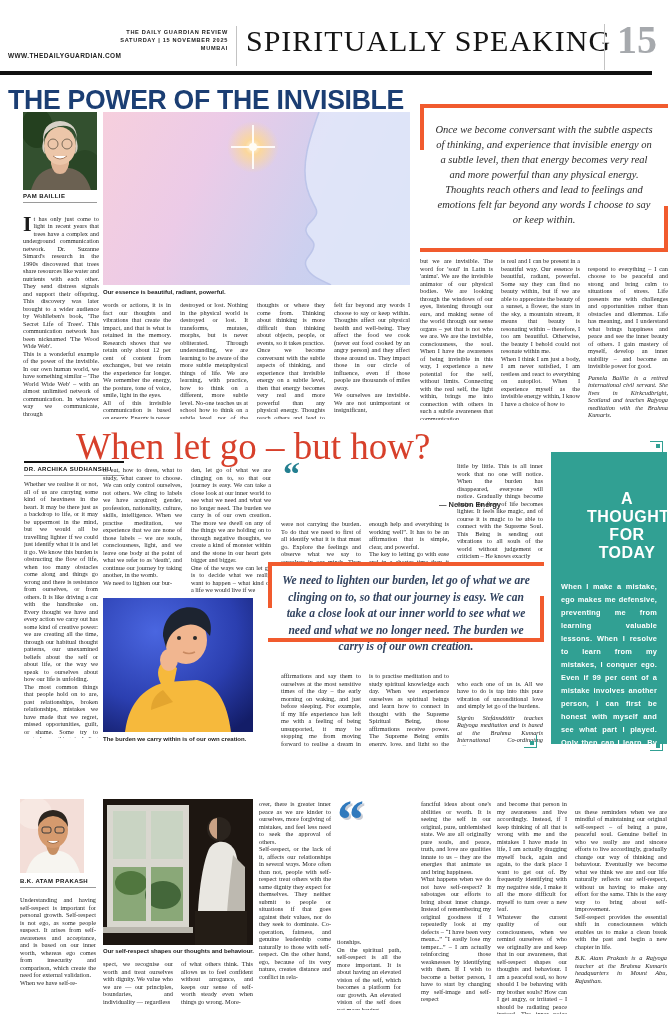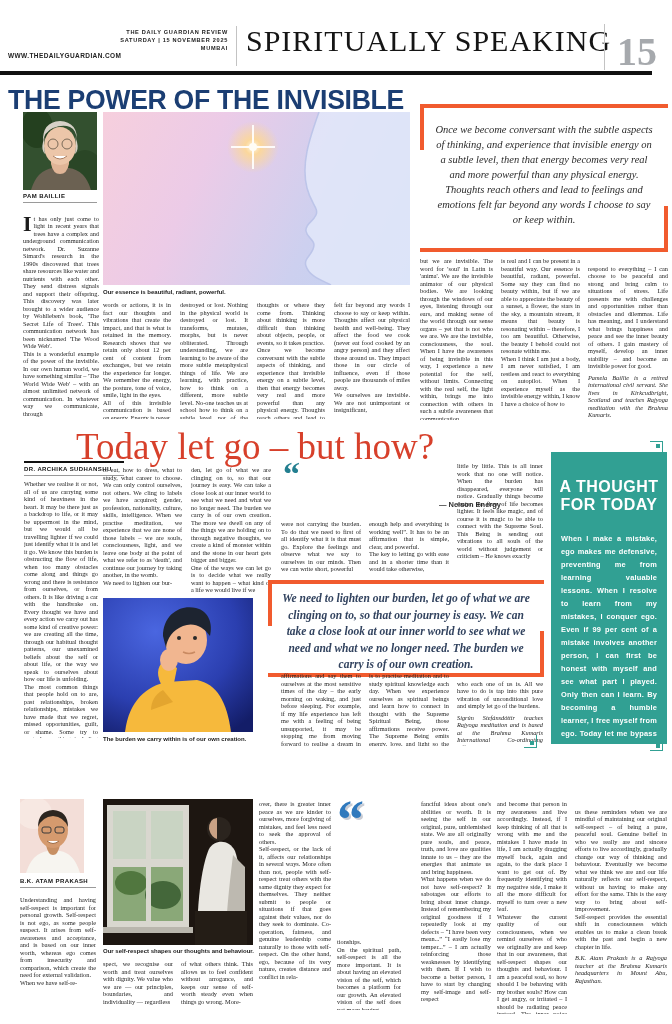--- a/index.html
+++ b/index.html
@@ -61,21 +61,21 @@
 
   <div class="abs site" style="left:8px;top:52px;">WWW.THEDAILYGUARDIAN.COM</div>
   <div class="abs dateblock" style="left:100px;top:28px;width:128px;">
     <div>THE DAILY GUARDIAN REVIEW</div>
     <div>SATURDAY | 15 NOVEMBER 2025</div>
     <div>MUMBAI</div>
   </div>
   <div class="abs vrule" style="left:236px;top:26px;height:40px;"></div>
   <div class="abs section-title" style="left:246px;top:24px;">SPIRITUALLY SPEAKING</div>
   <div class="abs vrule" style="left:604px;top:24px;height:46px;"></div>
-  <div class="abs pagenum" style="left:610px;top:32px;width:54px;">15</div>
+  <div class="abs pagenum" style="left:610px;top:20px;width:54px;">15</div>
   <div class="abs blackbar" style="left:0;top:71px;width:652px;"></div>
 
   <div class="abs h1-a1" style="left:8px;top:86px;">THE POWER OF THE INVISIBLE</div>
 
   <div class="abs" style="left:23px;top:112px;width:74px;height:78px;">
     <svg width="74" height="78" viewBox="0 0 74 78">
       <rect width="74" height="78" fill="#33502f"></rect>
       <ellipse cx="14" cy="16" rx="16" ry="20" fill="#24401f"></ellipse>
       <ellipse cx="62" cy="60" rx="18" ry="22" fill="#2a4626"></ellipse>
       <path d="M8,78 Q14,58 30,56 L46,56 Q62,58 68,78 Z" fill="#6b6152"></path>
@@ -126,41 +126,41 @@
   <div class="abs col" style="left:334px;top:301px;width:76px;height:118px;">felt far beyond any words I choose to say or keep within. Thoughts affect our physical health and well-being. They affect the food we cook (never eat food cooked by an angry person) and they affect those around us. They impact those in our circle of influence, even if those people are thousands of miles away.
 We ourselves are invisible. We are not unimportant or insignificant,</div>
   <div class="abs col" style="left:420px;top:257px;width:73px;height:163px;">but we are invisible. The word for 'soul' in Latin is 'anima'. We are the invisible animator of our physical bodies. We are looking through the windows of our eyes, listening through our ears, and making sense of the world through our sense organs – yet that is not who we are. We are the invisible, consciousness, the soul. When I have the awareness of being invisible in this way, I experience a new potential for the self, without limits. Connecting with the real self, the light within, brings me into connection with others in such a subtle awareness that communication</div>
   <div class="abs col" style="left:501px;top:257px;width:79px;height:163px;">is real and I can be present in a beautiful way. Our essence is beautiful, radiant, powerful. Some say they can find no beauty within, but if we are able to appreciate the beauty of a sunset, a flower, the stars in the sky, a mountain stream, it means that beauty is resonating within – therefore, I too am beautiful. Otherwise, the beauty I behold could not resonate within me.
 When I think I am just a body, I am never satisfied, I am restless and react to everything on autopilot. When I experience myself as the invisible energy within, I know I have a choice of how to</div>
   <div class="abs col" style="left:588px;top:257px;width:80px;height:163px;">
     <span>respond to everything – I can choose to be peaceful and strong and bring calm to situations of stress. Life presents me with challenges and opportunities rather than obstacles and dilemmas. Life has meaning, and I understand what brings happiness and peace and see the inner beauty of others. I gain mastery of myself, develop an inner stability – and become an invisible power for good.</span>
     <div class="bio">Pamela Baillie is a retired international civil servant. She lives in Kirkcudbright, Scotland and teaches Rajyoga meditation with the Brahma Kumaris.</div>
   </div>
 
-  <div class="abs h1-a2" style="left:76px;top:428px;">Today let go – but how?</div>
+  <div class="abs h1-a2" style="left:76px;top:428px;">When let go – but how?</div>
   <div class="abs byline topline" style="left:24px;top:461px;width:100px;">DR. ARCHIKA SUDHANSHU</div>
 
   <div class="abs col" style="left:24px;top:480px;width:74px;height:258px;">Whether we realise it or not, all of us are carrying some kind of heaviness in the heart. It may be there just as a backdrop to life, or it may be uppermost in the mind, but we would all be travelling lighter if we could just identify what it is and let it go. We know this burden is obstructing the flow of life, when too many obstacles come along and things go wrong and there is resistance from ourselves, or from others. It is like driving a car with the handbrake on. Every thought we have and every action we carry out has some kind of creative power: we are creating all the time, through our habitual thought patterns, our unexamined beliefs about the self or about life, or the way we speak to ourselves about how our life is unfolding.
 The most common things that people hold on to are, past relationships, broken relationships, mistakes we have made that we regret, missed opportunities, guilt, or shame. Some try to control everything, including their colleagues or their children, telling them what to wear, what</div>
   <div class="abs col" style="left:103px;top:466px;width:79px;height:129px;">to eat, how to dress, what to study, what career to choose. We can only control ourselves, not others. We cling to labels we have acquired; gender, profession, nationality, culture, skills, intelligence. When we practise meditation, we experience that we are none of those labels – we are souls, consciousness, light, and we leave one body at the point of what we refer to as 'death', and continue our journey by taking another, in the womb.
 We need to lighten our bur-</div>
   <div class="abs col" style="left:191px;top:466px;width:80px;height:129px;">den, let go of what we are clinging on to, so that our journey is easy. We can take a close look at our inner world to see what we need and what we no longer need. The burden we carry is of our own creation. The more we dwell on any of the things we are holding on to through negative thoughts, we create a kind of monster within and the stone in our heart gets bigger and bigger.
 One of the ways we can let go is to decide what we really want to happen – what kind of a life we would live if we</div>
 
   <div class="abs" style="left:283px;top:458px;width:220px;height:58px;">
     <span class="abs mq-mark" style="left:0;top:6px;">“</span>
     <div class="abs mq-attr" style="left:34px;top:42px;width:184px;">— Nelson Energy</div>
   </div>
 
   <div class="abs col" style="left:281px;top:520px;width:80px;height:62px;">were not carrying the burden. To do that we need to first of all identify what it is that must go. Explore the feelings and observe what we say to ourselves in our minds. Then we can write short, powerful</div>
   <div class="abs col" style="left:369px;top:520px;width:80px;height:62px;">enough help and everything is working well”. It has to be an affirmation that is simple, clear, and powerful.
 The key to letting go with ease and in a shorter time than it would take otherwise,</div>
   <div class="abs col" style="left:457px;top:462px;width:86px;height:120px;">little by little. This is all inner work that no one will notice. When the burden has disappeared, everyone will notice. Gradually things become easier, the flow of life becomes lighter. It feels like magic, and of course it is magic to be able to connect with the Supreme Soul. This Being is sending out vibrations to all souls of the world without judgement or criticism – He knows exactly</div>
 
-  <div class="abs bracket" style="left:268px;top:580px;width:276px;height:97px;">
+  <div class="abs bracket" style="left:268px;top:562px;width:276px;height:80px;">
     <div class="q2text" style="padding:10px 12px 0;">We need to lighten our burden, let go of what we are clinging on to, so that our journey is easy. We can take a close look at our inner world to see what we need and what we no longer need. The burden we carry is of our own creation.</div>
   </div>
 
   <div class="abs col" style="left:281px;top:672px;width:80px;height:74px;">affirmations and say them to ourselves at the most sensitive times of the day – the early morning on waking, and just before sleeping. For example, if my life experience has left me with a feeling of being unsupported, it may be stopping me from moving forward to realise a dream in life. So, I could say: “I always get</div>
   <div class="abs col" style="left:369px;top:672px;width:80px;height:74px;">is to practise meditation and to study spiritual knowledge each day. When we experience ourselves as spiritual beings and learn how to connect in thought with the Supreme Spiritual Being, those affirmations receive power. The Supreme Being emits energy, love, and light so the burdens are released</div>
   <div class="abs col" style="left:457px;top:672px;width:86px;height:74px;">
     <span>who each one of us is. All we have to do is tap into this pure vibration of unconditional love and simply let go of the burdens.</span>
     <div class="bio">Sigrún Stefánsdóttir teaches Rajyoga meditation and is based at the Brahma Kumaris International Co-ordinating Office, London.</div>
   </div>
 
@@ -181,21 +181,21 @@
       <ellipse cx="83" cy="42" rx="21" ry="24" fill="#f1b690"></ellipse>
       <path d="M60,38 C60,16 78,6 93,10 C106,13 110,26 107,38 C100,28 90,24 80,28 C70,32 64,40 63,50 Z" fill="#1d2430"></path>
       <circle cx="76" cy="40" r="2" fill="#2a2a2a"></circle>
       <circle cx="92" cy="40" r="2" fill="#2a2a2a"></circle>
       <path d="M80,54 Q86,57 92,54" fill="none" stroke="#c98a62" stroke-width="1.5"></path>
     </svg>
   </div>
   <div class="abs caption" style="left:103px;top:736px;width:168px;">The burden we carry within is of our own creation.</div>
 
   <div class="abs thought" style="left:551px;top:452px;width:116px;height:292px;">
-    <div class="thought-title" style="padding-top:26px;white-space:pre-line;">A THOUGHT
+    <div class="thought-title" style="padding-top:38px;white-space:pre-line;margin-left:36px;">A THOUGHT
 FOR TODAY</div>
     <div class="thought-body" style="padding:18px 10px 0;">When I make a mistake, ego makes me defensive, preventing me from learning valuable lessons. When I resolve to learn from my mistakes, I conquer ego. Even if 99 per cent of a mistake involves another person, I can first be honest with myself and see what part I played. Only then can I learn. By becoming a humble learner, I free myself from ego. Today let me bypass ego to gain wisdom from my mistakes and accelerate my self-development.</div>
   </div>
   <span class="orn" style="left:650px;top:441px;"></span>
   <span class="orn br" style="left:650px;top:738px;"></span>
   <span class="orn bl br" style="left:524px;top:735px;"></span>
 
 
   <div class="abs" style="left:20px;top:799px;width:64px;height:74px;">
     <svg width="64" height="74" viewBox="0 0 64 74">

